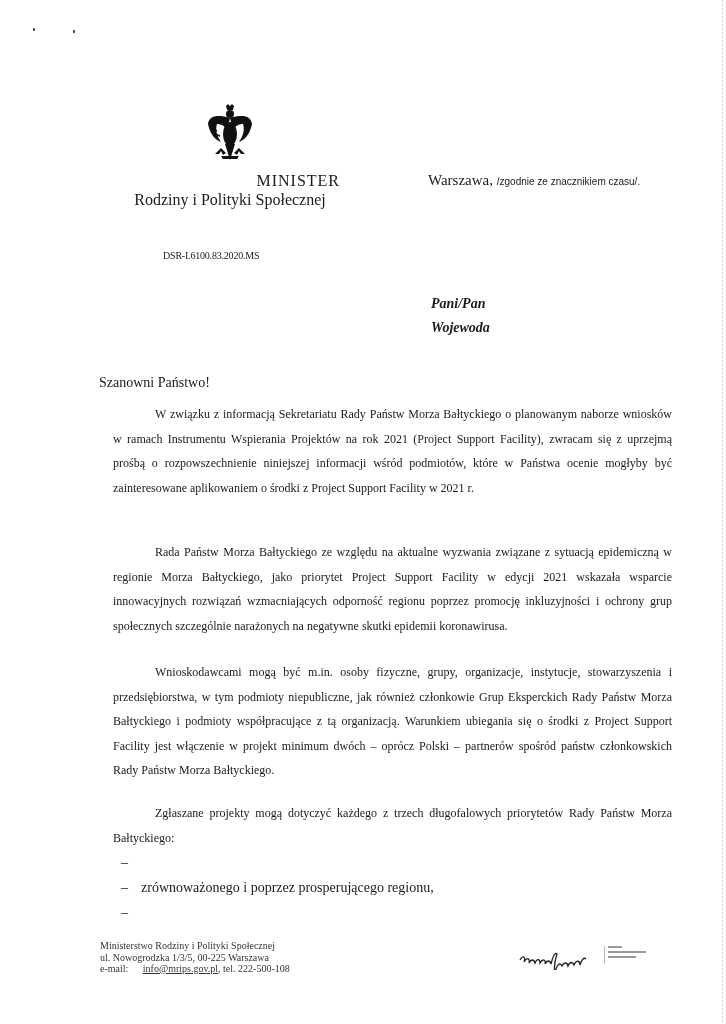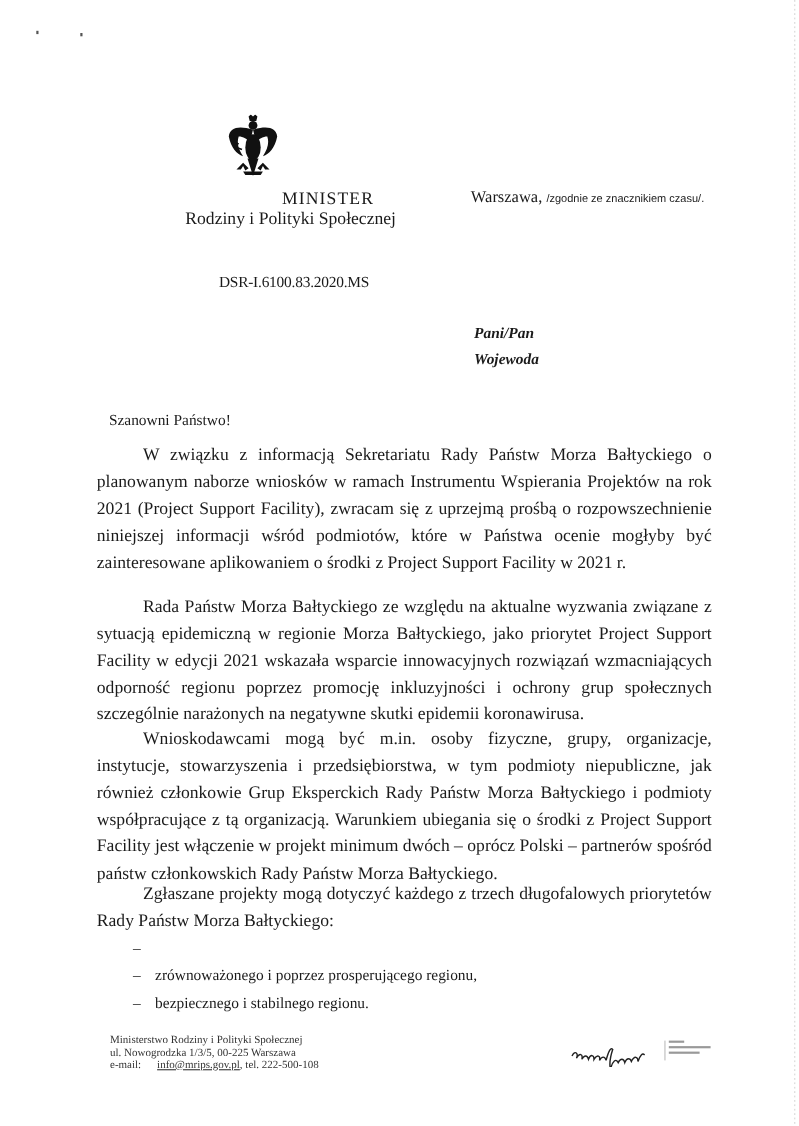--- a/index.html
+++ b/index.html
@@ -14,31 +14,31 @@
     position: absolute; left: 722px; top: 0; width: 1px; height: 1024px;
     background-image: linear-gradient(#bbb 50%, transparent 50%);
     background-size: 1px 4px; opacity: 0.6;
   }
   .emblem { left: 207px; top: 104px; width: 46px; height: 58px; }
   .minister-title {
     left: 120px; top: 172px; width: 220px; text-align: right;
     font-size: 16px; letter-spacing: 1px; line-height: 18px;
   }
   .minister-sub {
-    left: 100px; top: 191px; width: 260px; text-align: right;
+    left: 100px; top: 191px; width: 260px; text-align: center;
     font-size: 16px; line-height: 18px;
   }
   .place-date { left: 428px; top: 172px; font-size: 15px; white-space: nowrap; }
   .place-date .city { font-family: "Liberation Serif", serif; }
   .place-date .stamp { font-family: "Liberation Sans", sans-serif; font-size: 10px; text-align: center; }
-  .ref { left: 163px; top: 250px; font-size: 14px; letter-spacing: -0.2px; margin-left: 36px; }
+  .ref { left: 163px; top: 250px; font-size: 10px; letter-spacing: -0.2px; }
   .addressee { left: 431px; font-size: 14px; font-weight: bold; font-style: italic; }
   .greeting { left: 99px; top: 375px; font-size: 14px; font-weight: normal; }
   .body-text {
-    left: 88px; width: 559px; font-size: 16px; line-height: 24.5px;
+    left: 113px; width: 559px; font-size: 12px; line-height: 24.5px;
     text-align: justify;
   }
   .body-text p { margin: 0; text-indent: 42px; }
   .p1 { top: 402px; }
   .p2 { top: 540px; }
   .p3 { top: 660px; }
   .p4 { top: 801px; }
   .bullets { left: 121px; top: 850px; font-size: 14px; line-height: 25px; margin: 0; padding: 0; list-style: none; }
   .bullets li { display: flex; }
   .bullets .dash { width: 20px; }
@@ -109,21 +109,20 @@
 <ul class="abs bullets">
   <li>
       <span class="dash">–</span>
     </li>
   <li>
       <span class="dash">–</span>
       <span>zrównoważonego i poprzez prosperującego regionu,</span>
     </li>
   <li>
       <span class="dash">–</span>
-      <span>bezpiecznego i stabilnego regionu.</span>
     </li>
 </ul>
 
 <div class="abs footer">
   <div>Ministerstwo Rodziny i Polityki Społecznej</div>
   <div>ul. Nowogrodzka 1/3/5, 00-225 Warszawa</div>
   <div>
     <span>e-mail: </span><span class="email">info@mrips.gov.pl</span><span>, tel. 222-500-108</span>
   </div>
 </div>

